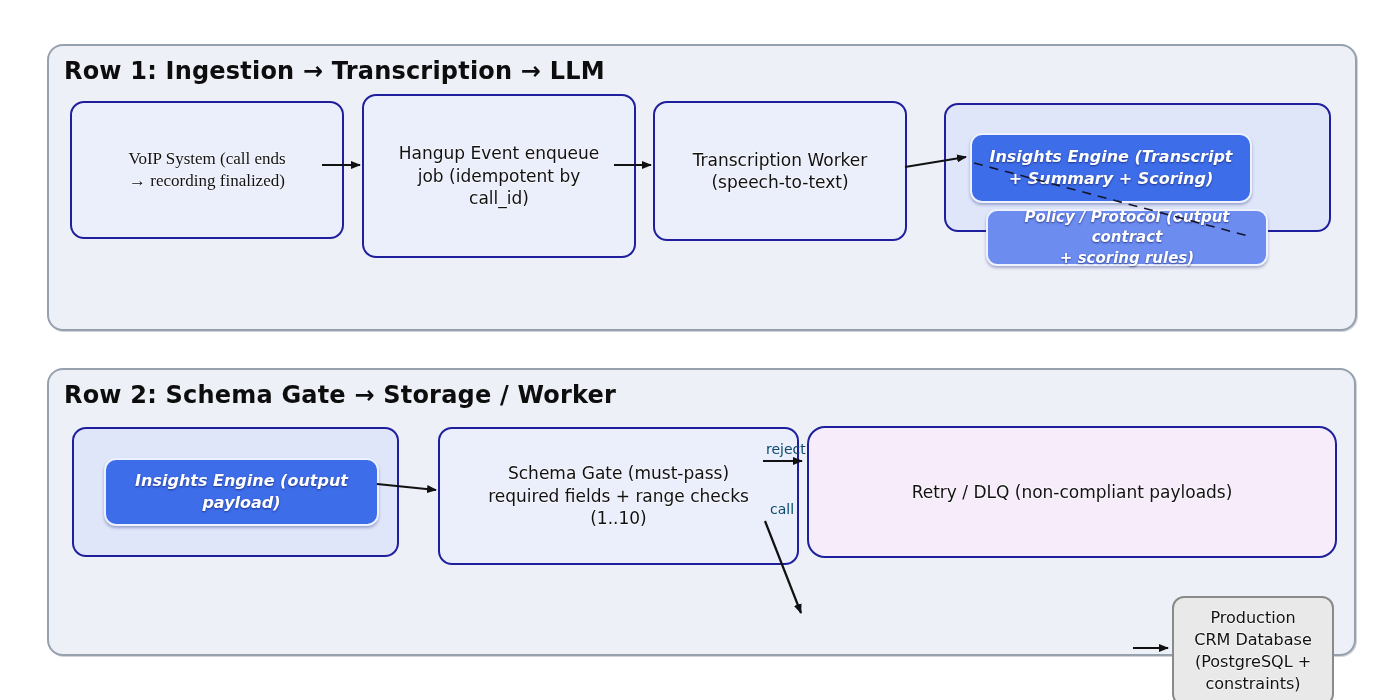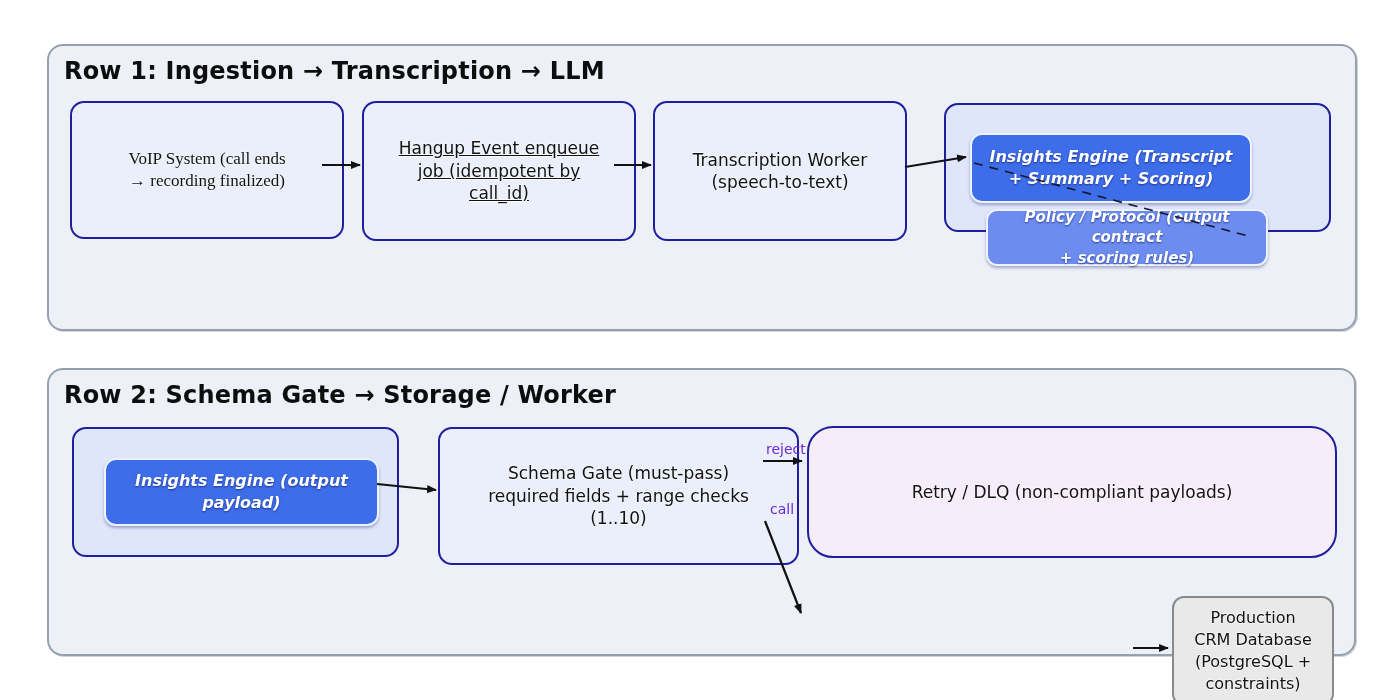--- a/index.html
+++ b/index.html
@@ -48,42 +48,42 @@
     background:var(--engine-fill);border:2px solid #eef2ff;border-radius:12px;
     color:#ffffff;font-weight:bold;text-align:center;white-space:pre-line;
     font-size:16px;line-height:1.4;
     text-shadow:0 1px 2px rgba(10,20,90,.65);
     box-shadow:0 2px 3px rgba(30,40,120,.35);
     font-style:italic;
   }
   .policybox{
     background:var(--policy-fill);font-size:15px;line-height:1.35;border-radius:11px;margin-left:16px;
   }
-  .retrybox{background:var(--retry-fill);border-radius:26px;}
+  .retrybox{background:var(--retry-fill);border-radius:18px;}
   .crmbox{
     background:var(--crm-fill);border:2px solid var(--crm-border);
     border-radius:12px;font-size:16px;line-height:1.38;
   }
   .edge-label{
-    position:absolute;font-size:14px;color:#6d28d9;white-space:nowrap;
+    position:absolute;font-size:14px;color:#0c4a6e;white-space:nowrap;
   }
   #edges{position:absolute;left:0;top:0;z-index:10;pointer-events:none;}
 </style>
 </head>
 <body>
 
 <div id="canvas">
 
   <div class="panel" style="left:47px;top:44px;width:1306px;height:283px;"></div>
   <div class="panel-title" style="left:64px;top:57px;">Row 1: Ingestion → Transcription → LLM</div>
 
   <div class="node" style="left:70px;top:101px;width:250px;height:128px;padding:3px 10px;font-family:Liberation Serif, serif;">VoIP System (call ends
 → recording finalized)</div>
 
-  <div class="node" style="left:362px;top:101px;width:250px;height:128px;padding:4px 10px;text-decoration:underline;">Hangup Event enqueue
+  <div class="node" style="left:362px;top:94px;width:250px;height:128px;padding:16px 10px;">Hangup Event enqueue
 job (idempotent by
 call_id)</div>
 
   <div class="node" style="left:653px;top:101px;width:250px;height:128px;padding:4px 0;">Transcription Worker
 (speech-to-text)</div>
 
   <div class="cluster" style="left:944px;top:103px;width:383px;height:125px;"></div>
 
   <div class="bluebox" style="left:970px;top:133px;width:278px;height:66px;">Insights Engine (Transcript
 + Summary + Scoring)</div>

